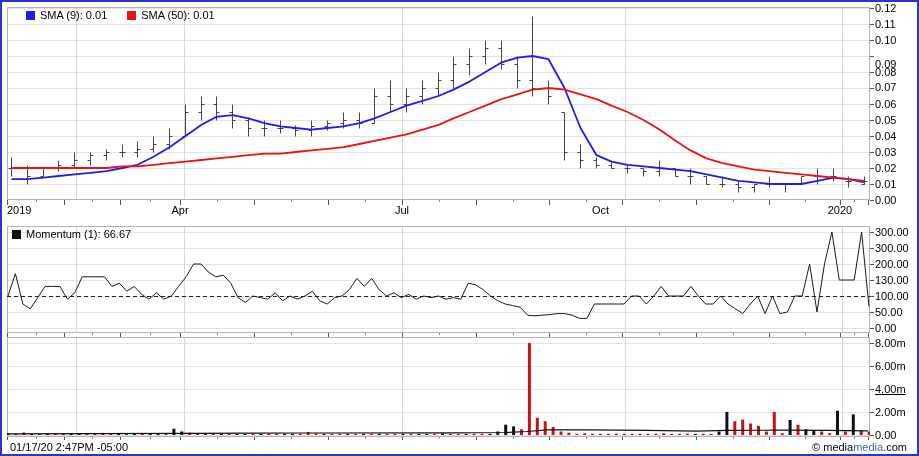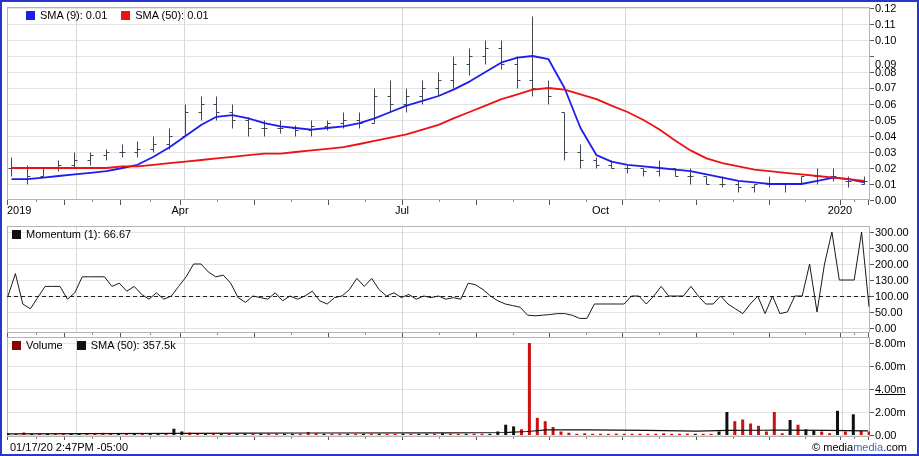--- a/index.html
+++ b/index.html
@@ -2,21 +2,21 @@
 <html><head>
 <meta charset="utf-8">
 <style>
   html,body{margin:0;padding:0;background:#fff;}
   .chart-frame{
     position:relative;width:919px;height:456px;box-sizing:border-box;
     background:#ffffff;border:2px solid #2a35cc;overflow:hidden;
     font-family:"Liberation Sans", sans-serif;font-size:11px;color:#000;
   }
   svg{position:absolute;display:block;}
-  .legend{position:absolute;display:flex;gap:14px;z-index:5;white-space:nowrap;}
+  .legend{position:absolute;display:flex;gap:20px;z-index:5;white-space:nowrap;}
   .legend .item{display:flex;align-items:center;gap:5px;}
   .swatch{width:9px;height:9px;display:inline-block;}
   .yt{position:absolute;left:873px;width:36px;height:13px;line-height:13px;text-align:left;z-index:4;}
   .xt{position:absolute;top:202px;height:13px;line-height:13px;z-index:4;text-align:right;}
   .footer-left{position:absolute;left:8px;top:439px;z-index:5;}
   .footer-right{position:absolute;right:10px;top:439px;z-index:5;}
   .brand-mid{color:#3c6ab5;}
 </style>
 </head>
 <body>
@@ -582,30 +582,20 @@
     </span>
   </div>
 
   <div class="legend" style="left:10px;top:226px">
     <span class="item">
       <span class="swatch" style="background: rgb(17, 17, 17);"></span>
       <span>Momentum (1): 66.67</span>
     </span>
   </div>
 
-  <div class="legend" style="left:10px;top:337px">
-    <span class="item">
-      <span class="swatch" style="background: rgb(139, 0, 0);"></span>
-      <span>Volume</span>
-    </span>
-    <span class="item">
-      <span class="swatch" style="background: rgb(17, 17, 17);"></span>
-      <span>SMA (50): 357.5k</span>
-    </span>
-  </div>
 
   <div class="footer-left">01/17/20 2:47PM -05:00</div>
   <div class="footer-right"><span>© media</span><span class="brand-mid">media</span><span>.com</span></div>
 
 <div class="yt" style="top: 0px;">0.12</div>
     <div class="yt" style="top: 16px;">0.11</div>
     <div class="yt" style="top: 32px;">0.10</div>
     <div class="yt" style="top: 48px; margin-top: 8px;">0.09</div>
     <div class="yt" style="top: 64px;">0.08</div>
     <div class="yt" style="top: 79px;">0.07</div>

